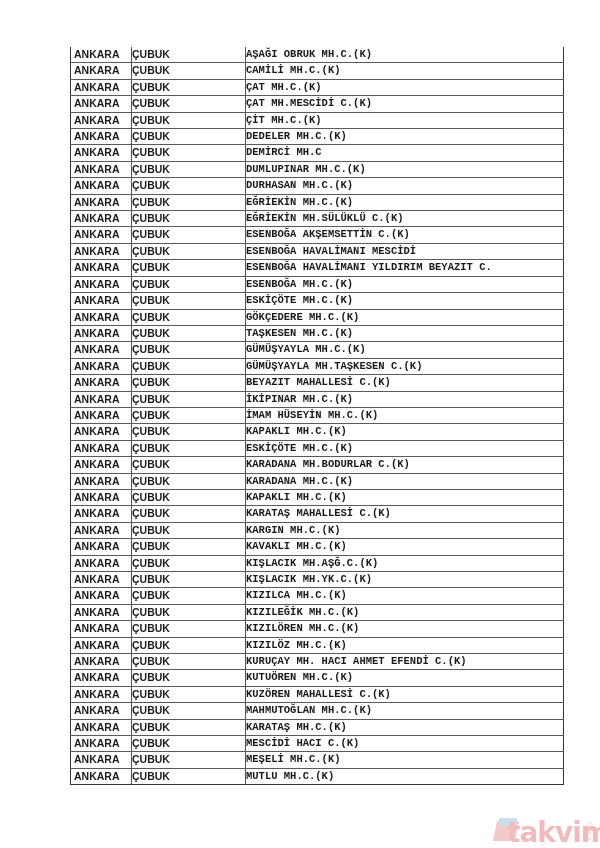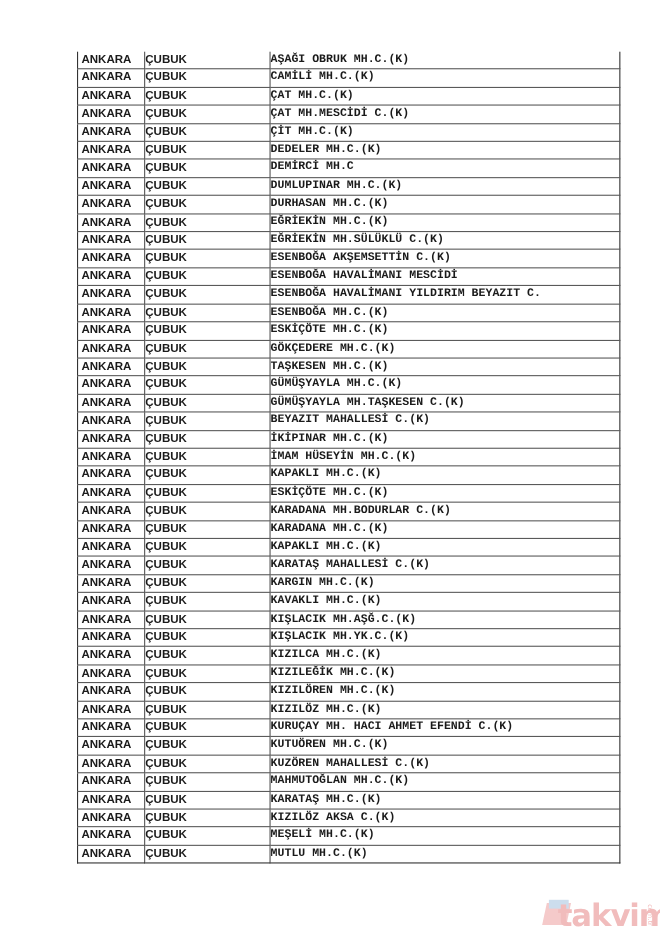--- a/index.html
+++ b/index.html
@@ -235,21 +235,21 @@
           <td class="c3">MAHMUTOĞLAN MH.C.(K)</td>
         </tr>
         <tr>
           <td class="c1">ANKARA</td>
           <td class="c2">ÇUBUK</td>
           <td class="c3">KARATAŞ MH.C.(K)</td>
         </tr>
         <tr>
           <td class="c1">ANKARA</td>
           <td class="c2">ÇUBUK</td>
-          <td class="c3">KIZILÖZ AKSA C.(K)</td>
+          <td class="c3">MESCİDİ HACI C.(K)</td>
         </tr>
         <tr>
           <td class="c1">ANKARA</td>
           <td class="c2">ÇUBUK</td>
           <td class="c3">MEŞELİ MH.C.(K)</td>
         </tr>
         <tr>
           <td class="c1">ANKARA</td>
           <td class="c2">ÇUBUK</td>
           <td class="c3">MUTLU MH.C.(K)</td>

